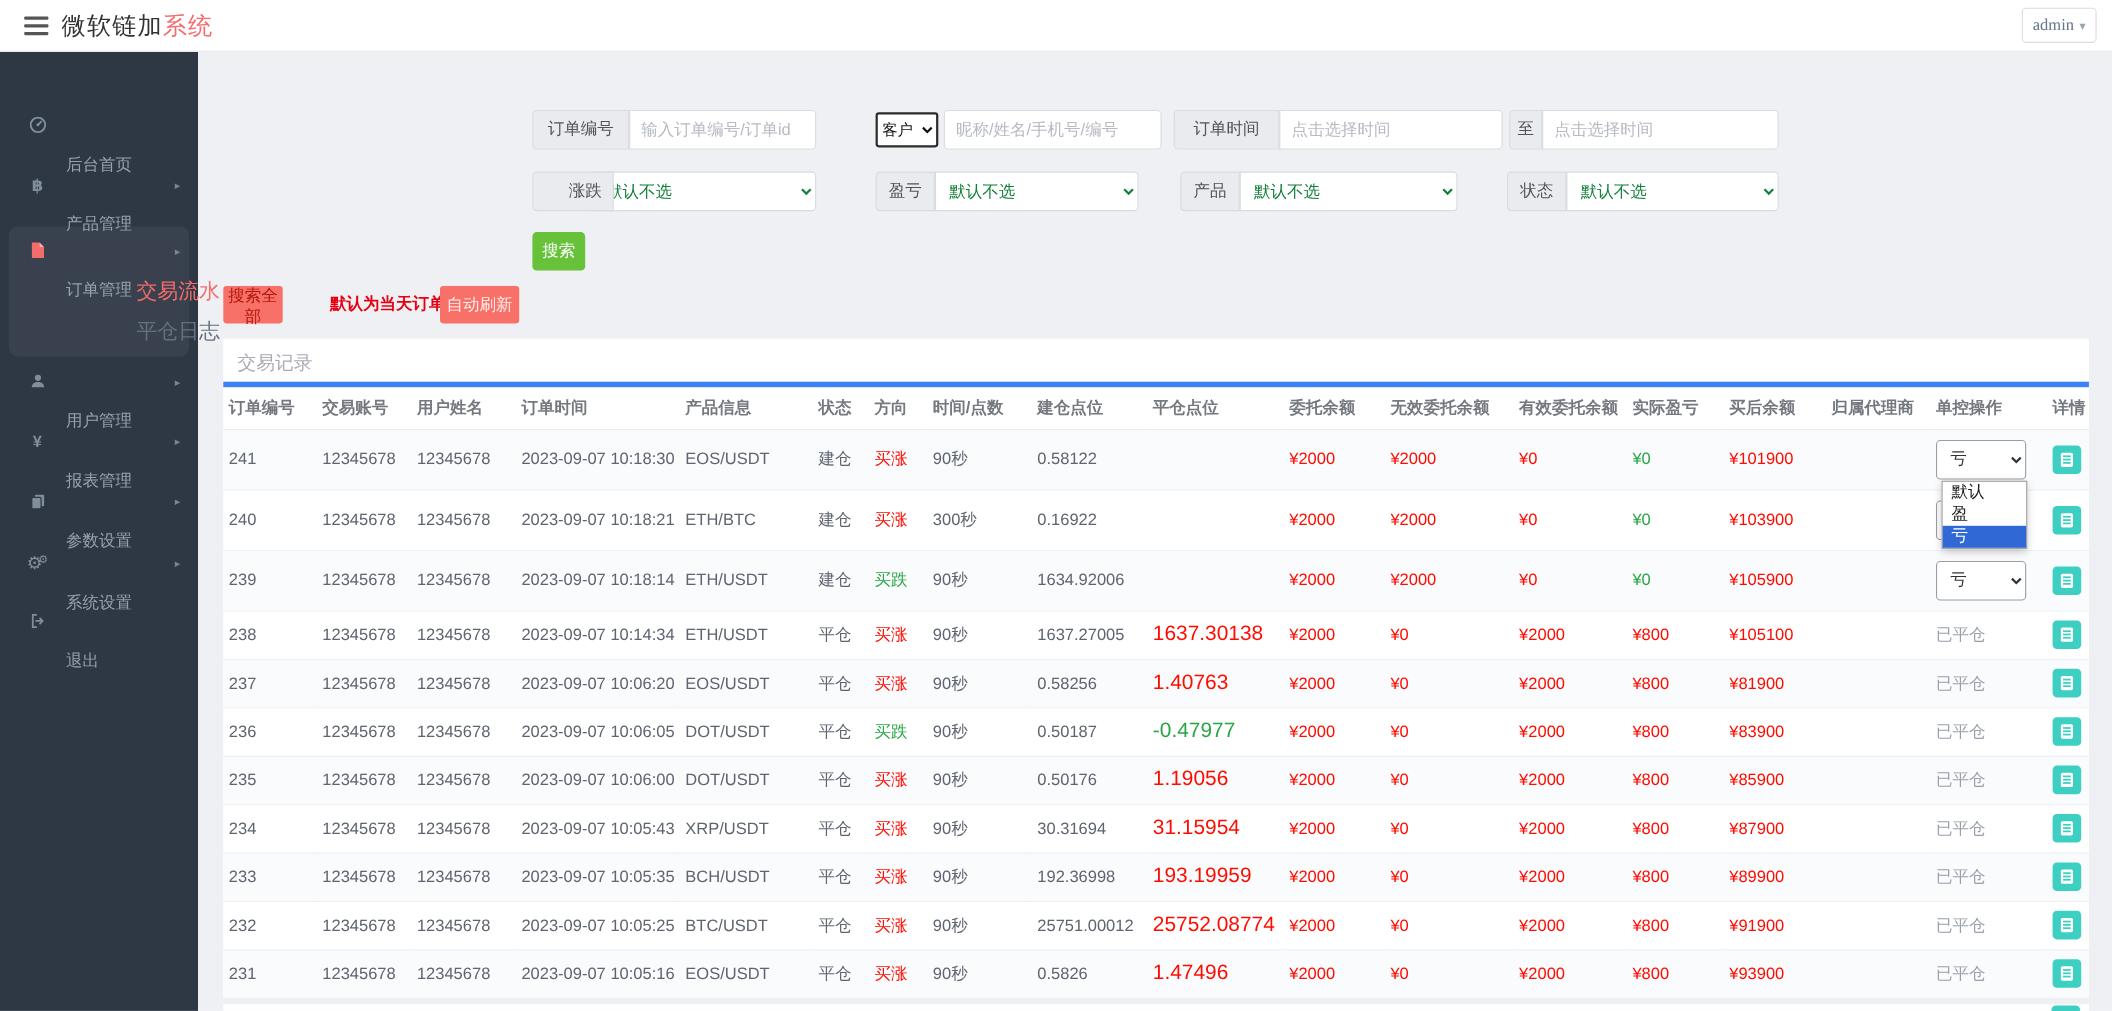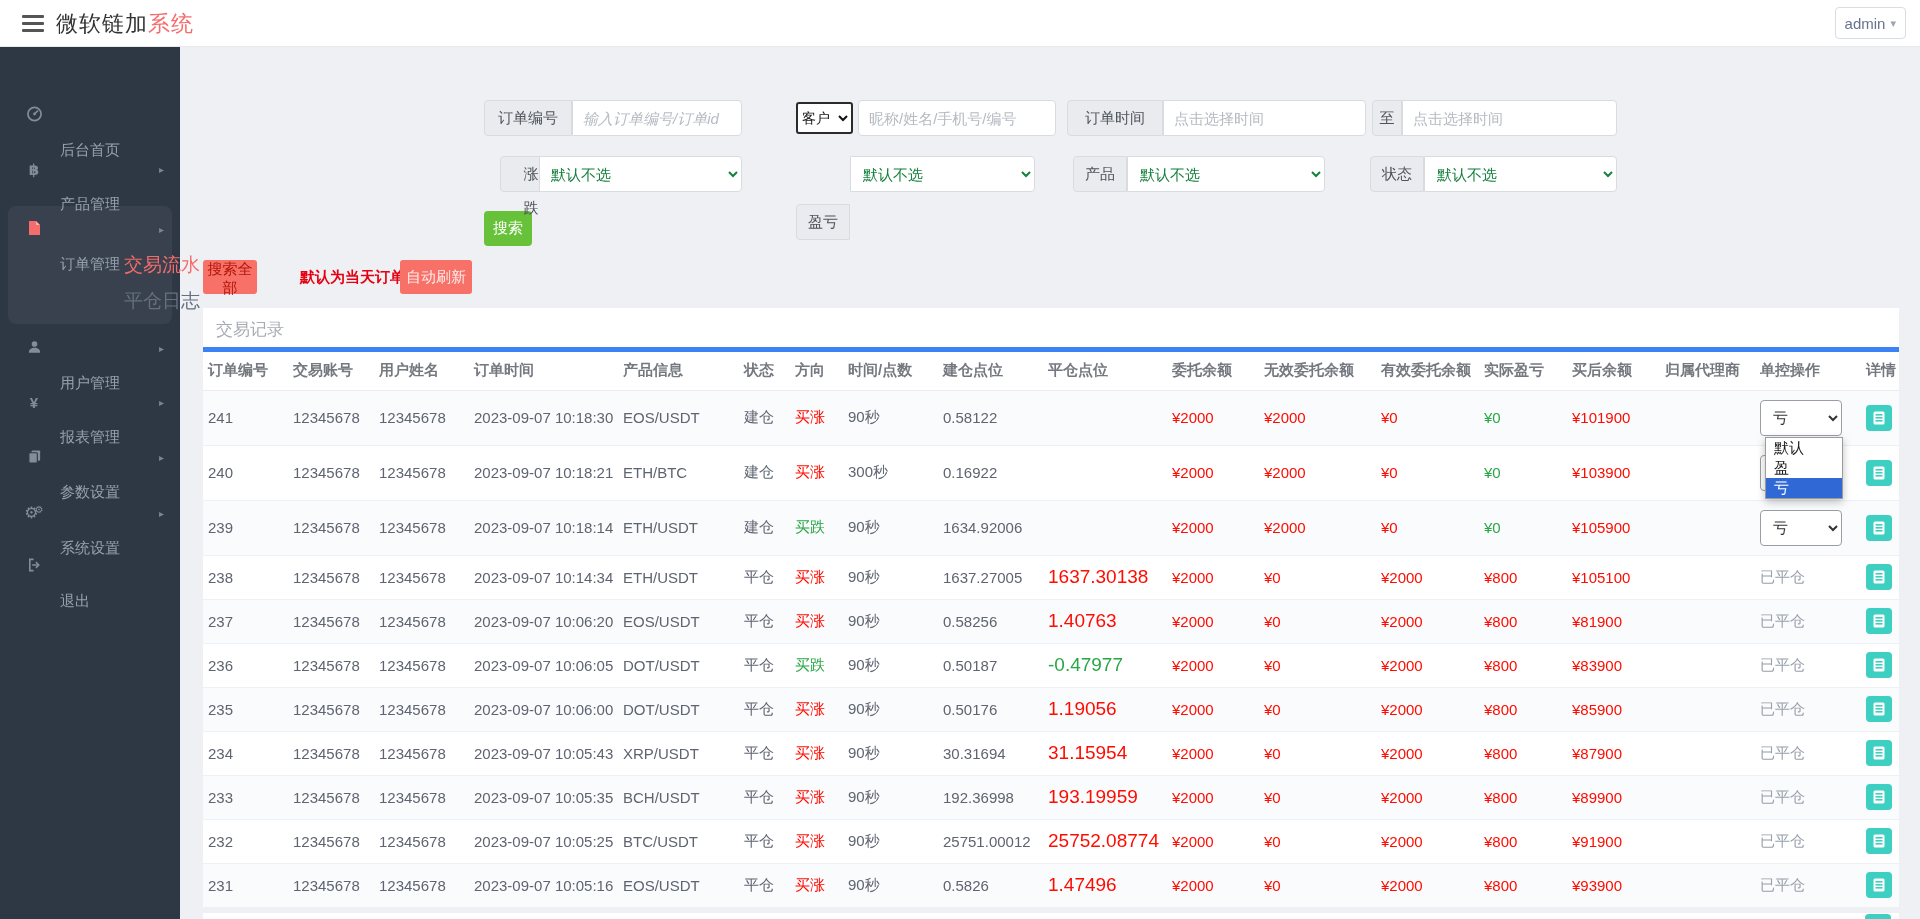--- a/index.html
+++ b/index.html
@@ -14,21 +14,21 @@
   
   .topbar { position:absolute; top:0; left:0; width:1920px; height:47px; background:#fff;
             border-bottom:1px solid #e7e9ec; z-index:30; }
   .hamburger { position:absolute; left:22px; top:15px; width:22px; height:17px; cursor:pointer; }
   .hamburger span { display:block; height:3px; background:#555; margin-bottom:4px; border-radius:1px; }
   .logo { position:absolute; left:56px; top:9px; font-size:22px; color:#333; letter-spacing:1px; }
   .logo .red { color:#f56c6c;margin-top:18px; }
   .admin-box { position:absolute; right:14px; top:7px; min-width:66px; height:32px;
                border:1px solid #d8dce3; border-radius:4px; background:#fff; color:#64748b;
                font-size:15px; display:flex; align-items:center; justify-content:flex-start; gap:5px;
-               padding:0 9px; cursor:pointer; }
+               padding:0 9px; cursor:pointer;font-family:Liberation Serif, serif; }
   .admin-box .caret { font-size:11px; color:#9aa5b1; }
 
   
   .sidebar { position:absolute; top:47px; left:0; width:180px; height:872px; background:#2e3845; z-index:20; }
   .side-item { position:absolute; left:0; width:180px; height:40px; color:#97a1ad; font-size:15px; cursor:pointer; }
   .side-item .ico { position:absolute; left:24px; top:50%; transform:translateY(-50%);
                     width:20px; text-align:center; color:#828d9b; font-size:15px; line-height:1; }
   .side-item .lbl { position:absolute; left:60px; top:50%; transform:translateY(-50%); white-space:nowrap;margin-top:35px; }
   .side-item .arrow { position:absolute; right:16px; top:50%; transform:translateY(-50%);
                       font-size:10px; color:#7a8591; }
@@ -196,38 +196,38 @@
           <line x1="5.5" y1="8" x2="12" y2="8"></line>
         </svg>
     </span>
     <span class="lbl">退出</span>
   </div>
 </div>
 
 <div>
 
   <div class="flabel" style="left:484px;top:100px;width:88px;">订单编号</div>
-  <input class="finput" style="left: 572px; top: 100px; width: 170px; font-style: italic;" placeholder="输入订单编号/订单id">
+  <input class="finput" style="left: 572px; top: 100px; width: 170px;" placeholder="输入订单编号/订单id">
 
   <select class="customer-select">
     <option>客户</option>
   </select>
   <input class="finput" style="left: 858px; top: 100px; width: 198px; border-radius: 4px;" placeholder="昵称/姓名/手机号/编号">
 
   <div class="flabel" style="left:1067px;top:100px;width:96px;">订单时间</div>
   <input class="finput" style="left: 1163px; top: 100px; width: 203px;" placeholder="点击选择时间">
   <div class="flabel fmid" style="left:1372px;top:100px;width:30px;border-radius:4px 0 0 4px;">至</div>
   <input class="finput" style="left: 1402px; top: 100px; width: 215px;" placeholder="点击选择时间">
 
-  <div class="flabel" style="left:500px;top:156px;width:40px;padding-left:22px;">涨跌</div>
+  <div class="flabel" style="left:484px;top:156px;width:74px;padding-left:22px;">涨跌</div>
   <select class="fselect" style="left:538px;top:156px;width:204px;">
     <option>默认不选</option>
   </select>
 
-  <div class="flabel" style="left:796px;top:156px;width:54px;margin-top:48px;">盈亏</div>
+  <div class="flabel" style="left:796px;top:156px;width:54px;">盈亏</div>
   <select class="fselect" style="left:850px;top:156px;width:185px;">
     <option>默认不选</option>
   </select>
 
   <div class="flabel" style="left:1073px;top:156px;width:54px;">产品</div>
   <select class="fselect" style="left:1127px;top:156px;width:198px;">
     <option>默认不选</option>
   </select>
 
   <div class="flabel" style="left:1370px;top:156px;width:54px;">状态</div>

